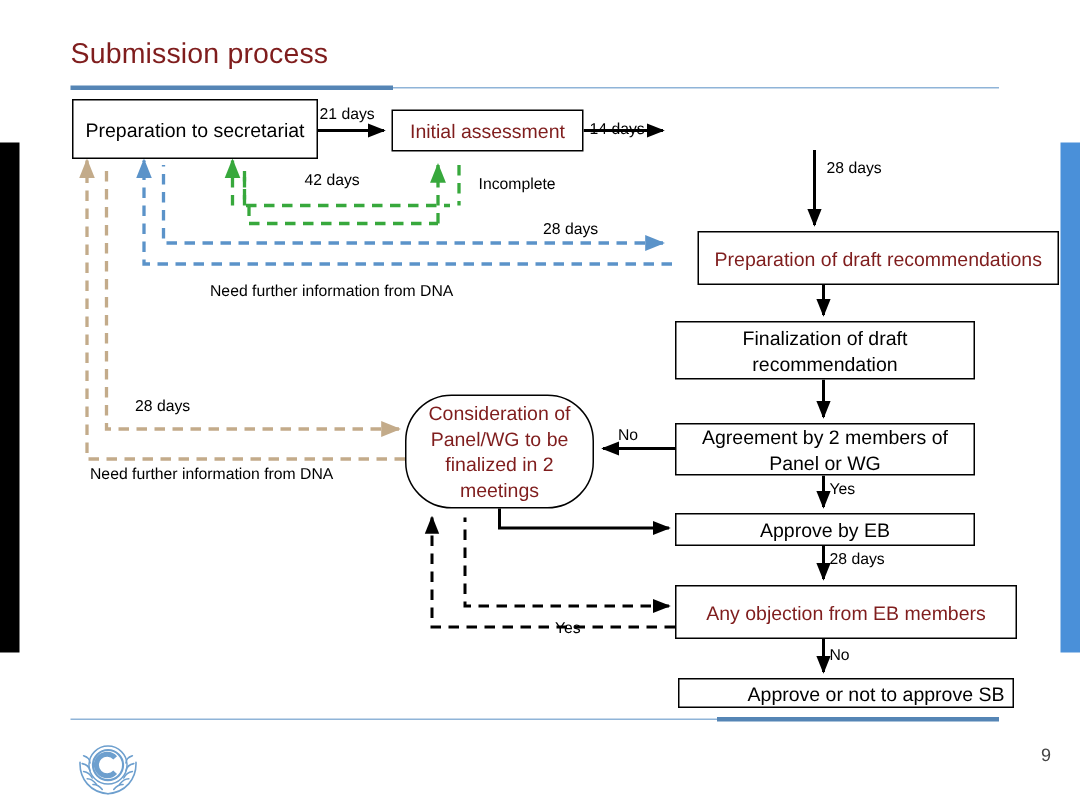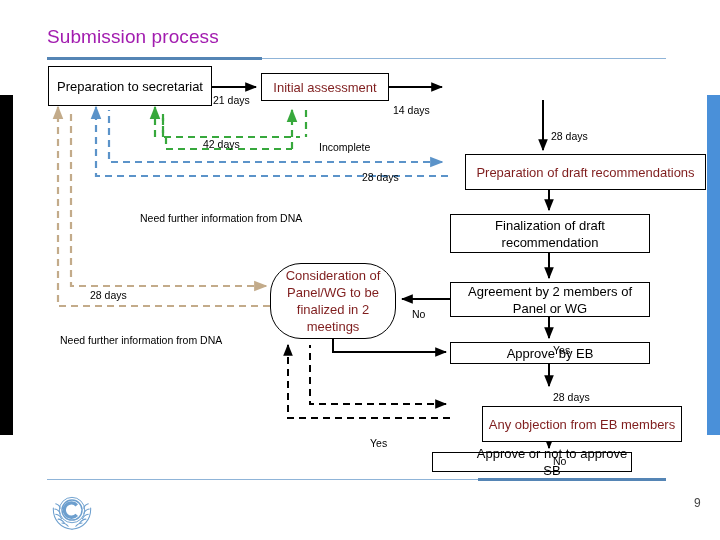--- a/index.html
+++ b/index.html
@@ -13,21 +13,21 @@
   #slide{position:absolute;left:0;top:0;width:720px;height:540px;}
 
   
   .edge-bar{position:absolute;top:95px;height:340px;width:13px;}
   .edge-left{left:0;background:#000000;}
   .edge-right{left:707px;width:13px;background:#4a90d9;}
 
   
   .slide-title{
     position:absolute;left:47px;top:26px;
-    font-size:19px;color:#a21caf;letter-spacing:.1px;
+    font-size:19px;color:#7f1d1d;letter-spacing:.1px;
     white-space:nowrap;
   }
   .rule-top-thick{position:absolute;left:47px;top:57px;width:215px;height:3px;background:#5585b5;}
   .rule-top-thin{position:absolute;left:262px;top:58px;width:404px;height:1px;background:#8fb4d8;}
   .rule-bot-thin{position:absolute;left:47px;top:479px;width:432px;height:1px;background:#8fb4d8;}
   .rule-bot-thick{position:absolute;left:478px;top:478px;width:188px;height:3px;background:#5585b5;}
 
   
   .page-num{position:absolute;left:694px;top:496px;font-size:12px;color:#444;}
 
@@ -42,21 +42,21 @@
     box-sizing:border-box;
     display:flex;align-items:center;justify-content:center;
     text-align:center;
     font-size:13px;line-height:17px;
     color:#000;
   }
   .box.blue{color:#7f1d1d;}
   .box span{display:block;padding:0 3px;}
 
   
-  .lab{position:absolute;font-size:10.5px;color:#000;white-space:nowrap;margin-top:24px;}
+  .lab{position:absolute;font-size:10.5px;color:#000;white-space:nowrap;}
 
   
   #wires{position:absolute;left:0;top:0;width:720px;height:540px;pointer-events:none;}
 </style>
 </head>
 <body>
 
 <div id="slide">
 
   <div class="edge-bar edge-left"></div>
@@ -133,25 +133,25 @@
   </div>
 
   <div class="box" style="left:450px;top:282px;width:200px;height:35px;">
     <span>Agreement by 2 members of Panel or WG</span>
   </div>
 
   <div class="box" style="left:450px;top:342px;width:200px;height:22px;">
     <span>Approve by EB</span>
   </div>
 
-  <div class="box blue" style="left:450px;top:406px;width:200px;height:36px;margin-left:32px;">
+  <div class="box blue" style="left:450px;top:390px;width:228px;height:36px;">
     <span>Any objection from EB members</span>
   </div>
 
-  <div class="box" style="left:432px;top:452px;width:200px;height:20px;padding-left:40px;">
+  <div class="box" style="left:452px;top:452px;width:224px;height:20px;padding-left:40px;">
     <span>Approve or not to approve SB</span>
   </div>
 
   <div class="lab" style="left:213px;top:70px;">21 days</div>
   <div class="lab" style="left:393px;top:80px;">14 days</div>
   <div class="lab" style="left:551px;top:106px;">28 days</div>
   <div class="lab" style="left:203px;top:114px;text-align:center;">42 days</div>
   <div class="lab" style="left:319px;top:117px;">Incomplete</div>
   <div class="lab" style="left:362px;top:147px;">28 days</div>
   <div class="lab" style="left:140px;top:188px;">Need further information from DNA</div>

